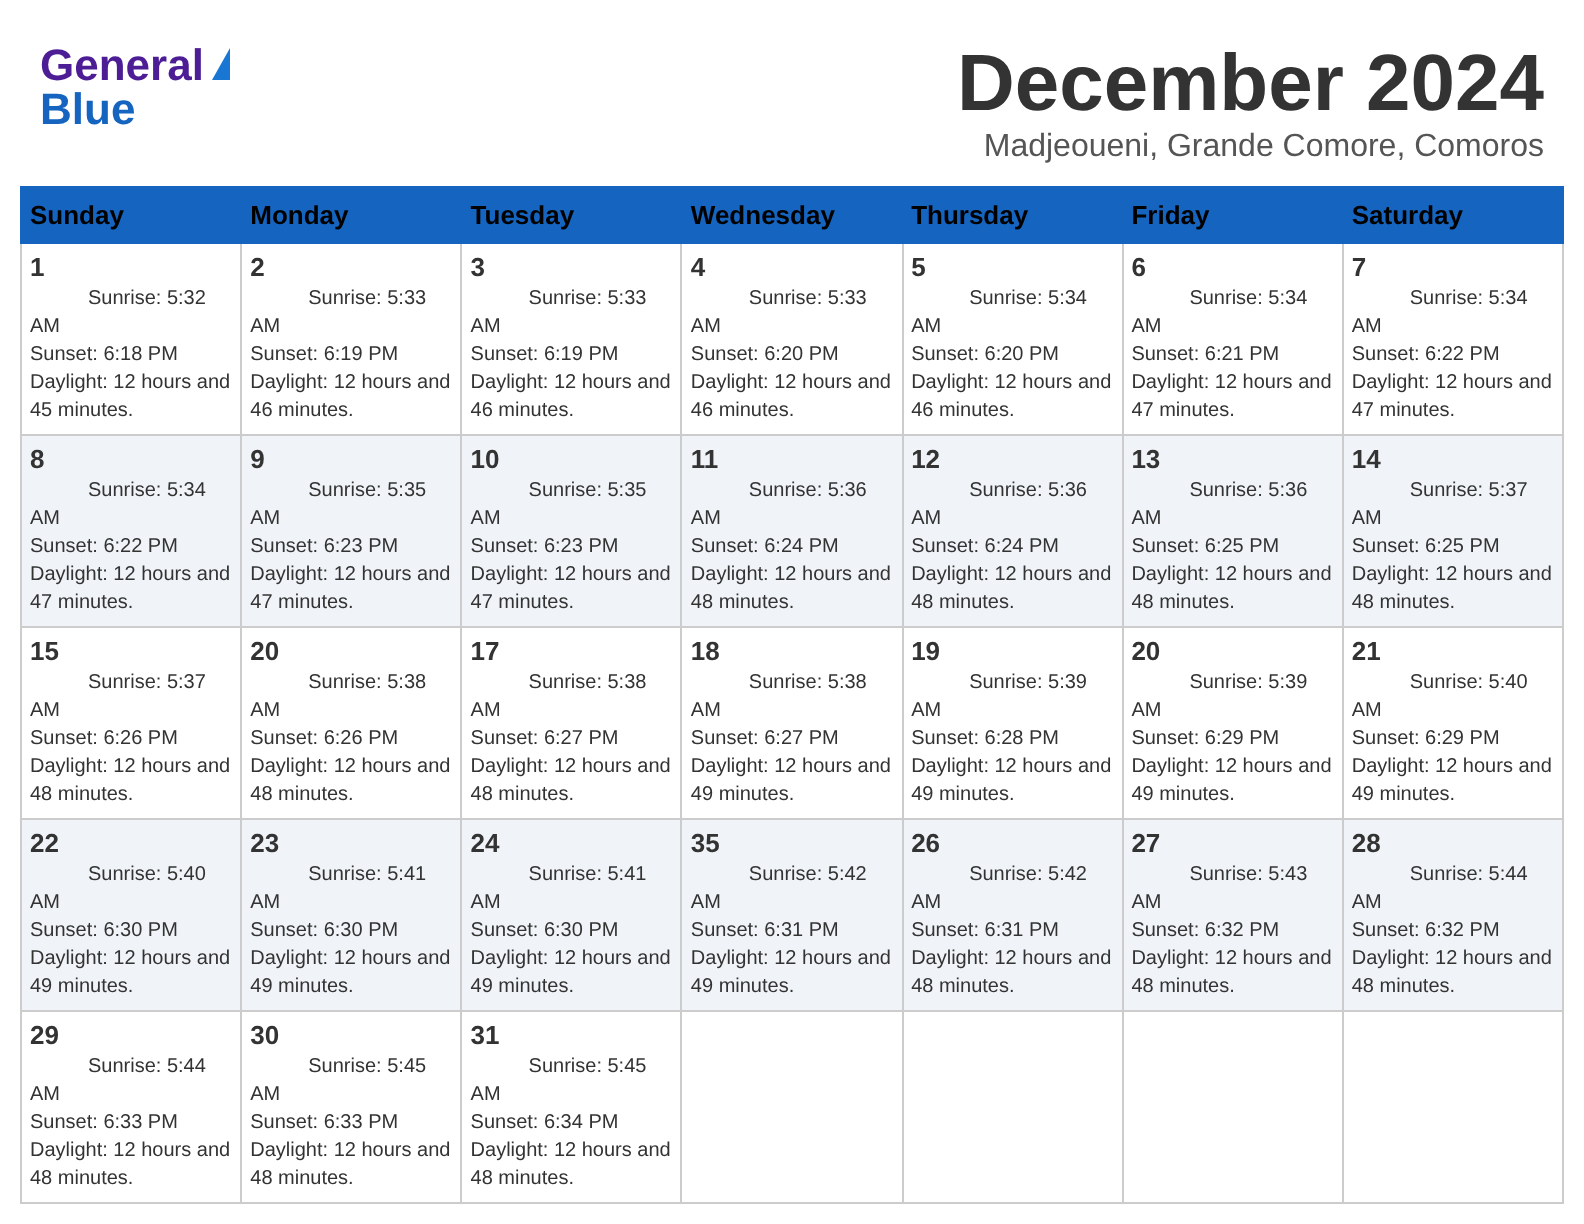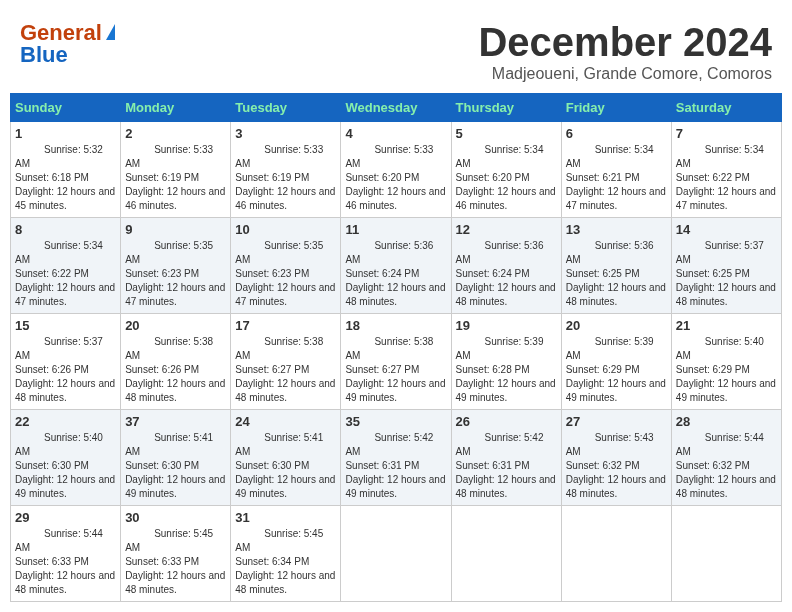--- a/index.html
+++ b/index.html
@@ -38,21 +38,21 @@
       font-size: 16px;
       color: #555;
     }
     .calendar {
       width: 100%;
       border-collapse: collapse;
       margin-top: 5px;
     }
     .calendar thead th {
       background-color: #1565C0;
-      color: #86efac;
+      color: #000000;
       font-size: 13px;
       font-weight: bold;
       padding: 6px 4px;
       text-align: left;
       border: 1px solid #1565C0;
     }
     .calendar tbody td {
       border: 1px solid #ccc;
       vertical-align: top;
       padding: 4px 4px;
@@ -79,21 +79,21 @@
     .empty-cell {
       background: #fff !important;
     }
   </style>
 </head>
 <body>
 
 <div class="header">
   <div class="logo">
     <div class="logo-icon">
-      <span style="font-size:22px; font-weight:bold; color:#c2410c;">General</span>
+      <span style="font-size:22px; font-weight:bold; color:#4c1d95;">General</span>
       <span style="display:inline-block; width:0; height:0; border-left:9px solid transparent; border-bottom:16px solid #1976D2; margin-left:2px; margin-bottom:2px;"></span>
     </div>
     <span style="font-size:22px; font-weight:bold; color:#1565C0; display:block; margin-top:-4px;">Blue</span>
   </div>
   <div class="title-block">
     <div class="main-title">December 2024</div>
     <div class="subtitle">Madjeoueni, Grande Comore, Comoros</div>
   </div>
 </div>
 
@@ -132,21 +132,21 @@
         <td><span class="day-num">15</span><span class="day-info">Sunrise: 5:37 AM<br>Sunset: 6:26 PM<br>Daylight: 12 hours and 48 minutes.</span></td>
         <td><span class="day-num">20</span><span class="day-info">Sunrise: 5:38 AM<br>Sunset: 6:26 PM<br>Daylight: 12 hours and 48 minutes.</span></td>
         <td><span class="day-num">17</span><span class="day-info">Sunrise: 5:38 AM<br>Sunset: 6:27 PM<br>Daylight: 12 hours and 48 minutes.</span></td>
         <td><span class="day-num">18</span><span class="day-info">Sunrise: 5:38 AM<br>Sunset: 6:27 PM<br>Daylight: 12 hours and 49 minutes.</span></td>
         <td><span class="day-num">19</span><span class="day-info">Sunrise: 5:39 AM<br>Sunset: 6:28 PM<br>Daylight: 12 hours and 49 minutes.</span></td>
         <td><span class="day-num">20</span><span class="day-info">Sunrise: 5:39 AM<br>Sunset: 6:29 PM<br>Daylight: 12 hours and 49 minutes.</span></td>
         <td><span class="day-num">21</span><span class="day-info">Sunrise: 5:40 AM<br>Sunset: 6:29 PM<br>Daylight: 12 hours and 49 minutes.</span></td>
       </tr>
       <tr>
         <td><span class="day-num">22</span><span class="day-info">Sunrise: 5:40 AM<br>Sunset: 6:30 PM<br>Daylight: 12 hours and 49 minutes.</span></td>
-        <td><span class="day-num">37</span><span class="day-info">Sunrise: 5:41 AM<br>Sunset: 6:30 PM<br>Daylight: 12 hours and 49 minutes.</span></td>
+        <td><span class="day-num">23</span><span class="day-info">Sunrise: 5:41 AM<br>Sunset: 6:30 PM<br>Daylight: 12 hours and 49 minutes.</span></td>
         <td><span class="day-num">24</span><span class="day-info">Sunrise: 5:41 AM<br>Sunset: 6:30 PM<br>Daylight: 12 hours and 49 minutes.</span></td>
         <td><span class="day-num">35</span><span class="day-info">Sunrise: 5:42 AM<br>Sunset: 6:31 PM<br>Daylight: 12 hours and 49 minutes.</span></td>
         <td><span class="day-num">26</span><span class="day-info">Sunrise: 5:42 AM<br>Sunset: 6:31 PM<br>Daylight: 12 hours and 48 minutes.</span></td>
         <td><span class="day-num">27</span><span class="day-info">Sunrise: 5:43 AM<br>Sunset: 6:32 PM<br>Daylight: 12 hours and 48 minutes.</span></td>
         <td><span class="day-num">28</span><span class="day-info">Sunrise: 5:44 AM<br>Sunset: 6:32 PM<br>Daylight: 12 hours and 48 minutes.</span></td>
       </tr>
       <tr>
         <td><span class="day-num">29</span><span class="day-info">Sunrise: 5:44 AM<br>Sunset: 6:33 PM<br>Daylight: 12 hours and 48 minutes.</span></td>
         <td><span class="day-num">30</span><span class="day-info">Sunrise: 5:45 AM<br>Sunset: 6:33 PM<br>Daylight: 12 hours and 48 minutes.</span></td>
         <td><span class="day-num">31</span><span class="day-info">Sunrise: 5:45 AM<br>Sunset: 6:34 PM<br>Daylight: 12 hours and 48 minutes.</span></td>

